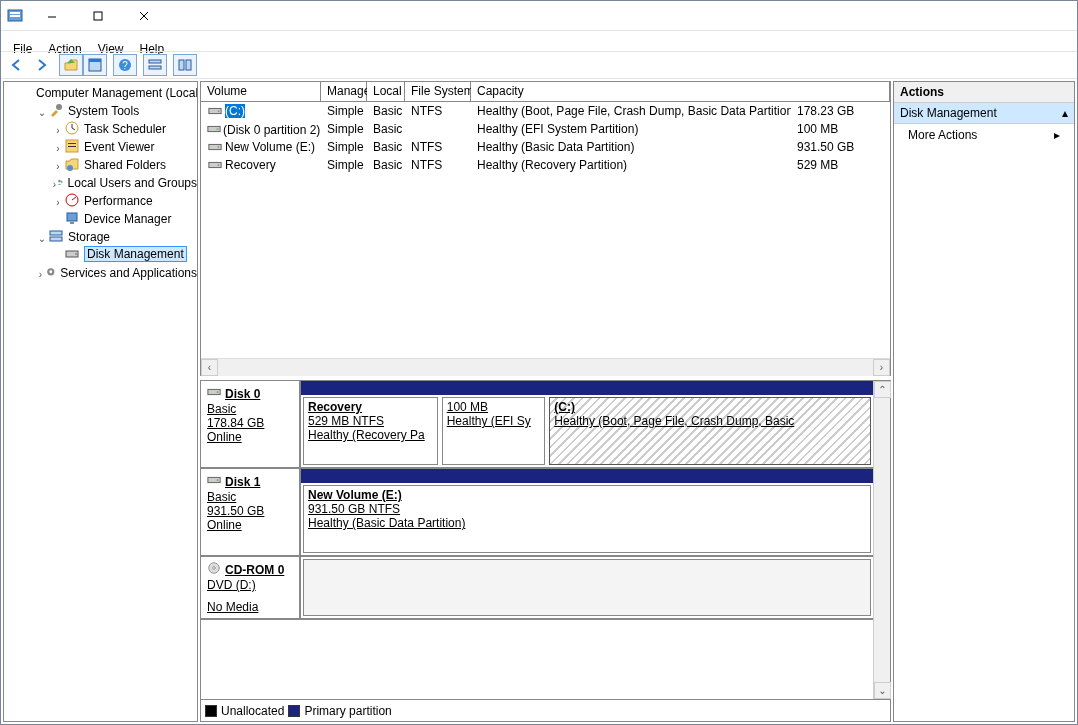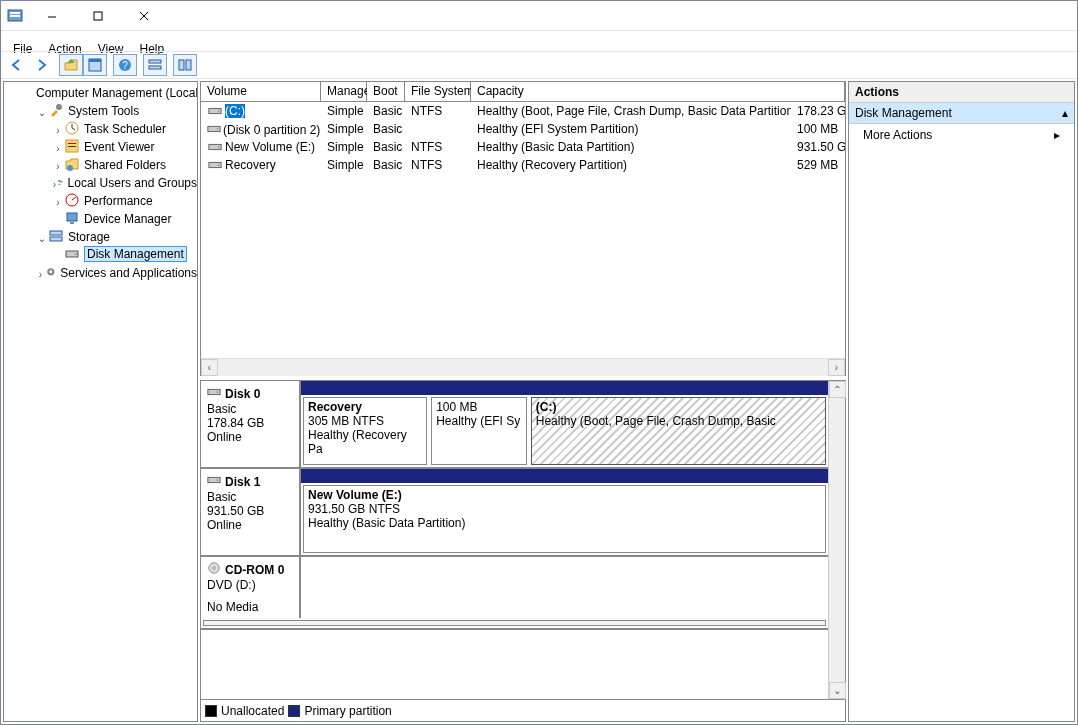--- a/index.html
+++ b/index.html
@@ -40,43 +40,43 @@
   .vol-row { display: flex; height: 18px; align-items: center; }
   .vol-row div { padding: 0 6px; white-space: nowrap; overflow: hidden; }
   .vol-row .ic { width: 16px; height: 16px; display: inline-flex; align-items: center; justify-content: center; margin-right: 2px; }
   .vol-row.sel .vname { background: #0078d7; color: #fff; }
   .hscroll { height: 17px; border-top: 1px solid #ddd; display: flex; align-items: center; }
   .hscroll .arrow { width: 17px; height: 17px; border: 1px solid #cdcdcd; background: #f0f0f0; display: flex; align-items: center; justify-content: center; font-size: 10px; color: #555; }
   .hscroll .track { flex: 1; background: #f0f0f0; height: 17px; }
 
   .disk-wrap { border: 1px solid #888; flex: 1; margin-top: 4px; display: flex; flex-direction: column; min-height: 0; position: relative; }
   .disk-scroll { flex: 1; overflow: hidden; }
-  .disk-row { display: flex; border-bottom: 2px solid #888; min-height: 88px; }
-  .disk-row:last-of-type { border-bottom: 2px solid #888; flex-direction: column; }
+  .disk-row { display: flex; border-bottom: 2px solid #888; min-height: 88px; text-decoration: underline; }
+  .disk-row:last-of-type { border-bottom: 2px solid #888; }
   .disk-inf { width: 100px; border-right: 2px solid #888; padding: 4px 6px; font-size: 12px; }
   .disk-inf .dn { font-weight: bold; }
   .disk-parts { flex: 1; display: flex; flex-direction: column; background: #fff; }
   .disk-stripe { height: 14px; background: #1a237e; }
   .disk-boxes { flex: 1; display: flex; }
   .pbox { border: 1px solid #888; margin: 2px; padding: 2px 4px; font-size: 12px; overflow: hidden; }
   .pbox.hatch { background: repeating-linear-gradient(135deg, #fff 0, #fff 4px, #ccc 4px, #ccc 6px); border: 1px solid #555; }
   .pbox.empty { background: #f4f4f4; }
   .pbox .pn { font-weight: bold; }
 
   .disk-vscroll { position: absolute; right: 0; top: 0; bottom: 22px; width: 17px; background: #f0f0f0; border-left: 1px solid #cdcdcd; }
   .disk-vscroll .arrow { width: 17px; height: 17px; border: 1px solid #cdcdcd; display: flex; align-items: center; justify-content: center; font-size: 10px; color: #555; position: absolute; background: #f0f0f0; }
   .disk-vscroll .up { top: 0; }
   .disk-vscroll .down { bottom: 0; }
 
   .legend { height: 22px; border-top: 1px solid #888; display: flex; align-items: center; font-size: 12px; padding: 8px 4px; gap: 4px; background: #fff; }
   .legend .sw { width: 12px; height: 12px; display: inline-block; border: 1px solid #333; }
   .legend .sw.black { background: #000; }
   .legend .sw.navy { background: #1a237e; }
 
-  .actions-pane { width: 227px; border: 1px solid #888; margin: 2px 2px 2px 1px; background: #fff; font-size: 12px; }
+  .actions-pane { width: 182px; border: 1px solid #888; margin: 2px 2px 2px 1px; background: #fff; font-size: 12px; }
   .actions-pane .hdr { background: #f0f0f0; border-bottom: 1px solid #ccc; padding: 3px 6px; font-weight: bold; }
   .actions-pane .grp { background: #cde8ff; border-bottom: 1px solid #ccc; padding: 3px 6px; display: flex; justify-content: space-between; align-items: center; }
   .actions-pane .item { padding: 4px 14px; display: flex; justify-content: space-between; align-items: center; }
 
   
   .svgArrow { width: 14px; height: 14px; }
 </style>
 </head>
 <body>
 
@@ -277,21 +277,21 @@
           <span class="lbl">Services and Applications</span>
         </div>
     </div>
 
     <div class="center-pane">
 
       <div class="vol-wrap">
         <div class="vol-head">
           <div style="width:120px">Volume</div>
           <div style="width:46px">Manager</div>
-          <div style="width:38px">Boot</div>
+          <div style="width:38px">Local</div>
           <div style="width:66px">File System</div>
           <div style="flex:1">Capacity</div>
         </div>
         <div class="vol-body" id="vol-body">
             <div class="vol-row sel">
               <div style="width:120px;display:flex;align-items:center">
                 <span class="ic">
                   <svg viewBox="0 0 16 16" width="14" height="14">
                     <rect x="1" y="5" width="14" height="6" fill="#ccc" stroke="#555"></rect>
                     <circle cx="12" cy="8" r="1" fill="#5fae4a"></circle>
@@ -374,21 +374,21 @@
                 </div>
                 <div>Basic</div>
                 <div>178.84 GB</div>
                 <div>Online</div>
               </div>
               <div class="disk-parts">
                 <div class="disk-stripe"></div>
                 <div class="disk-boxes">
                   <div class="pbox" style="flex:1.2">
                     <div class="pn">Recovery</div>
-                    <div>305 MB NTFS</div>
+                    <div>529 MB NTFS</div>
                     <div>Healthy (Recovery Pa</div>
                   </div>
                   <div class="pbox" style="flex:0.9">
                     <div>100 MB</div>
                     <div>Healthy (EFI Sy</div>
                   </div>
                   <div class="pbox hatch" style="flex:3">
                     <div class="pn">(C:)</div>
                     <div>Healthy (Boot, Page File, Crash Dump, Basic</div>
                   </div>

